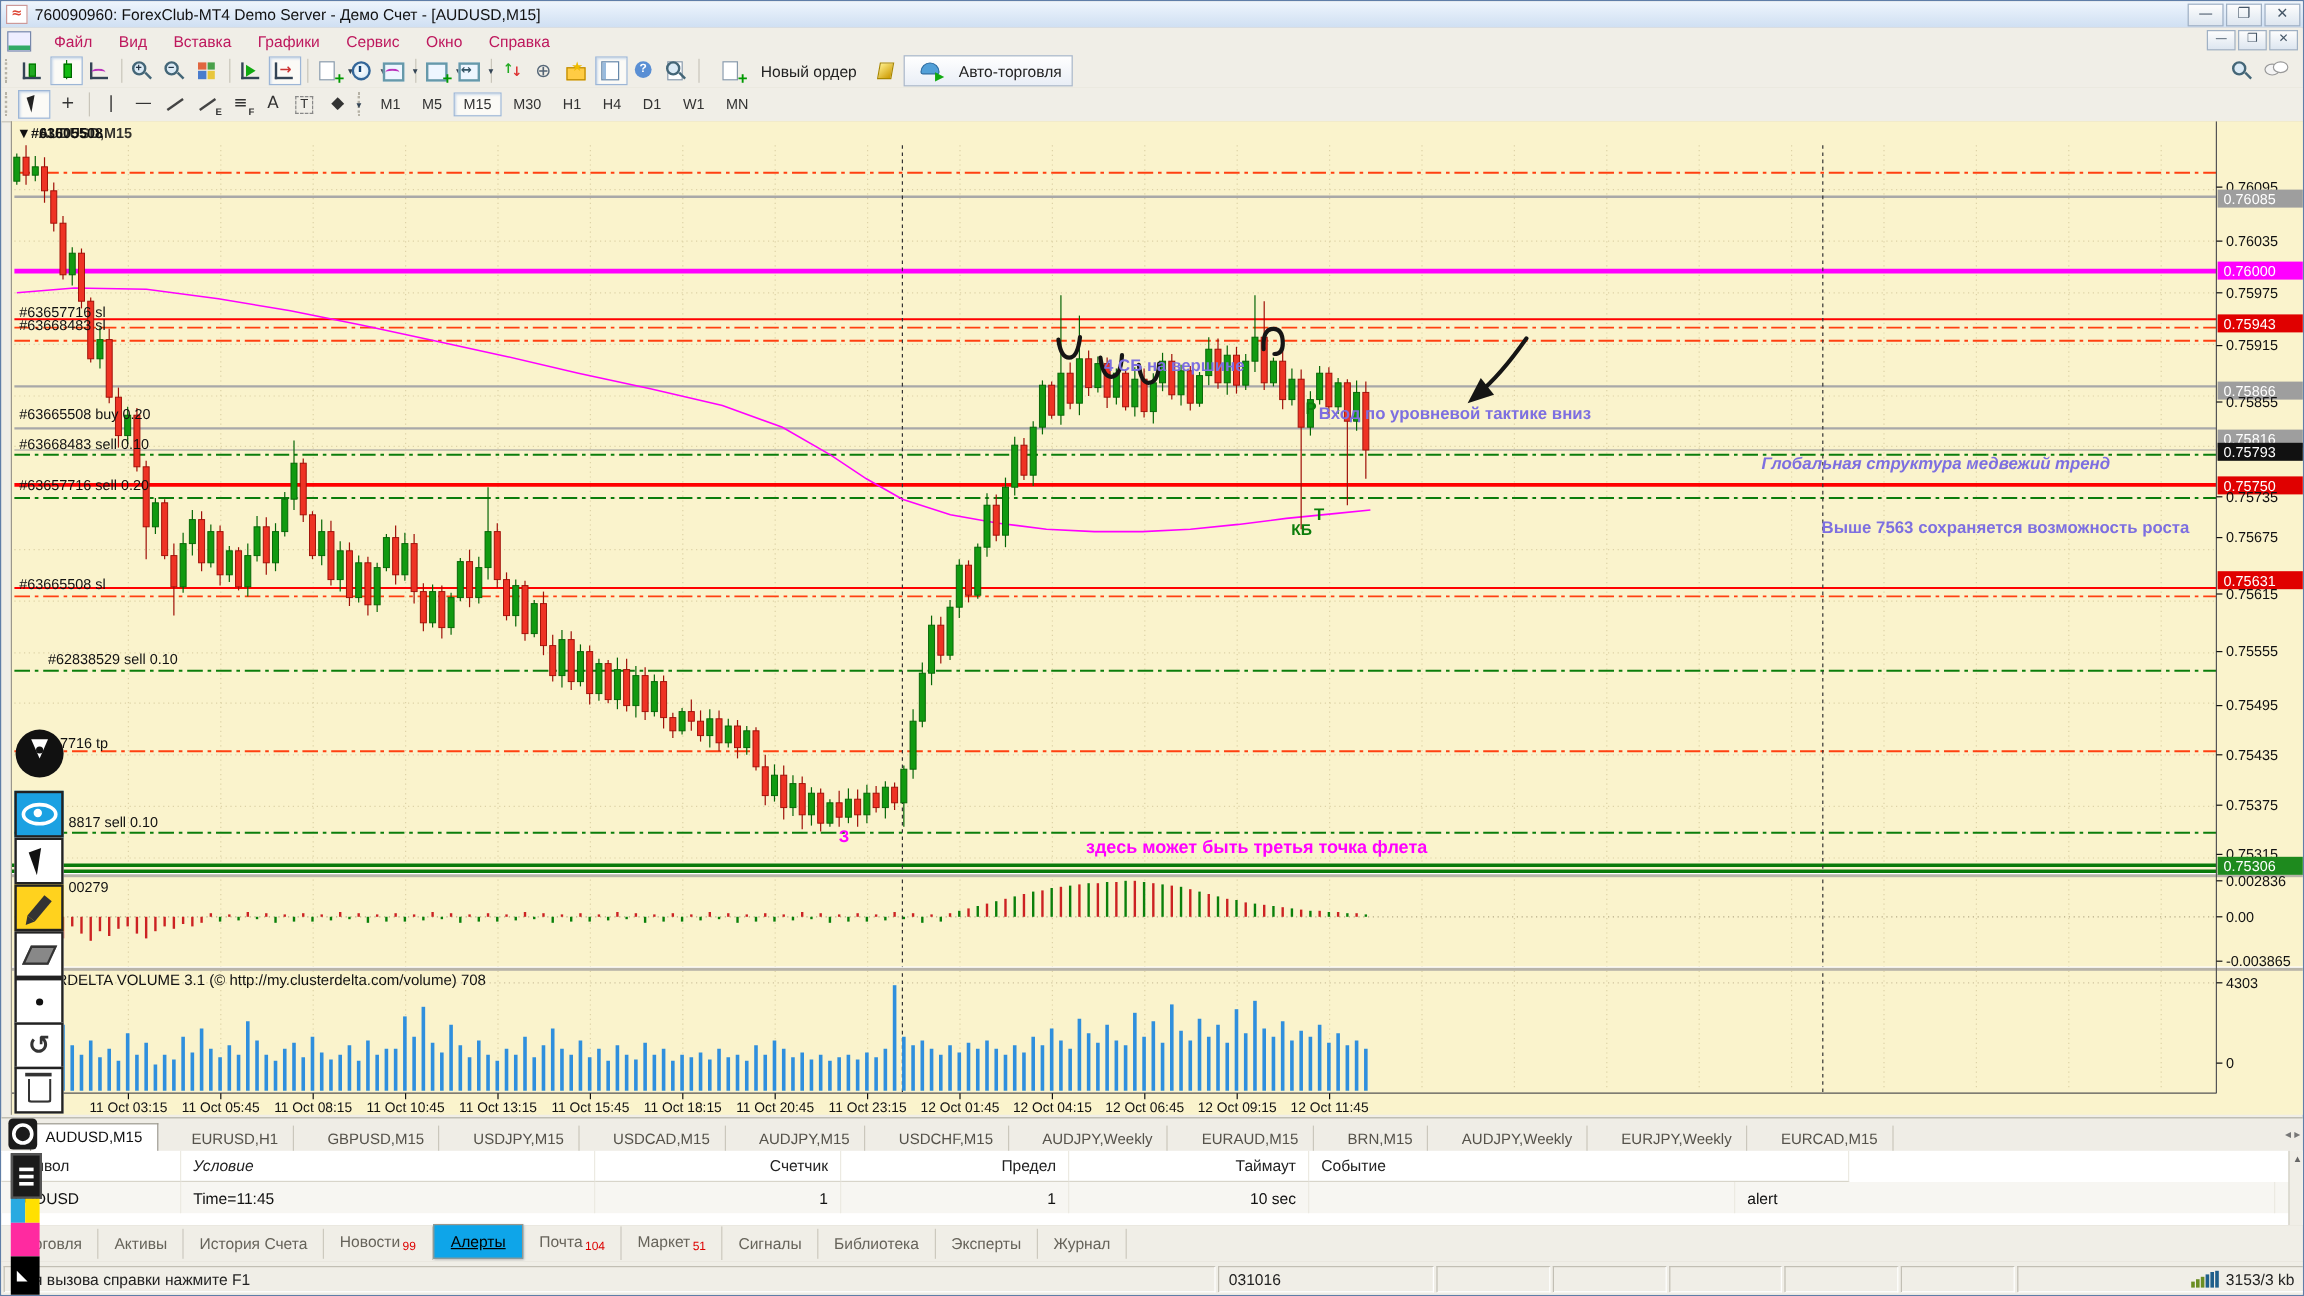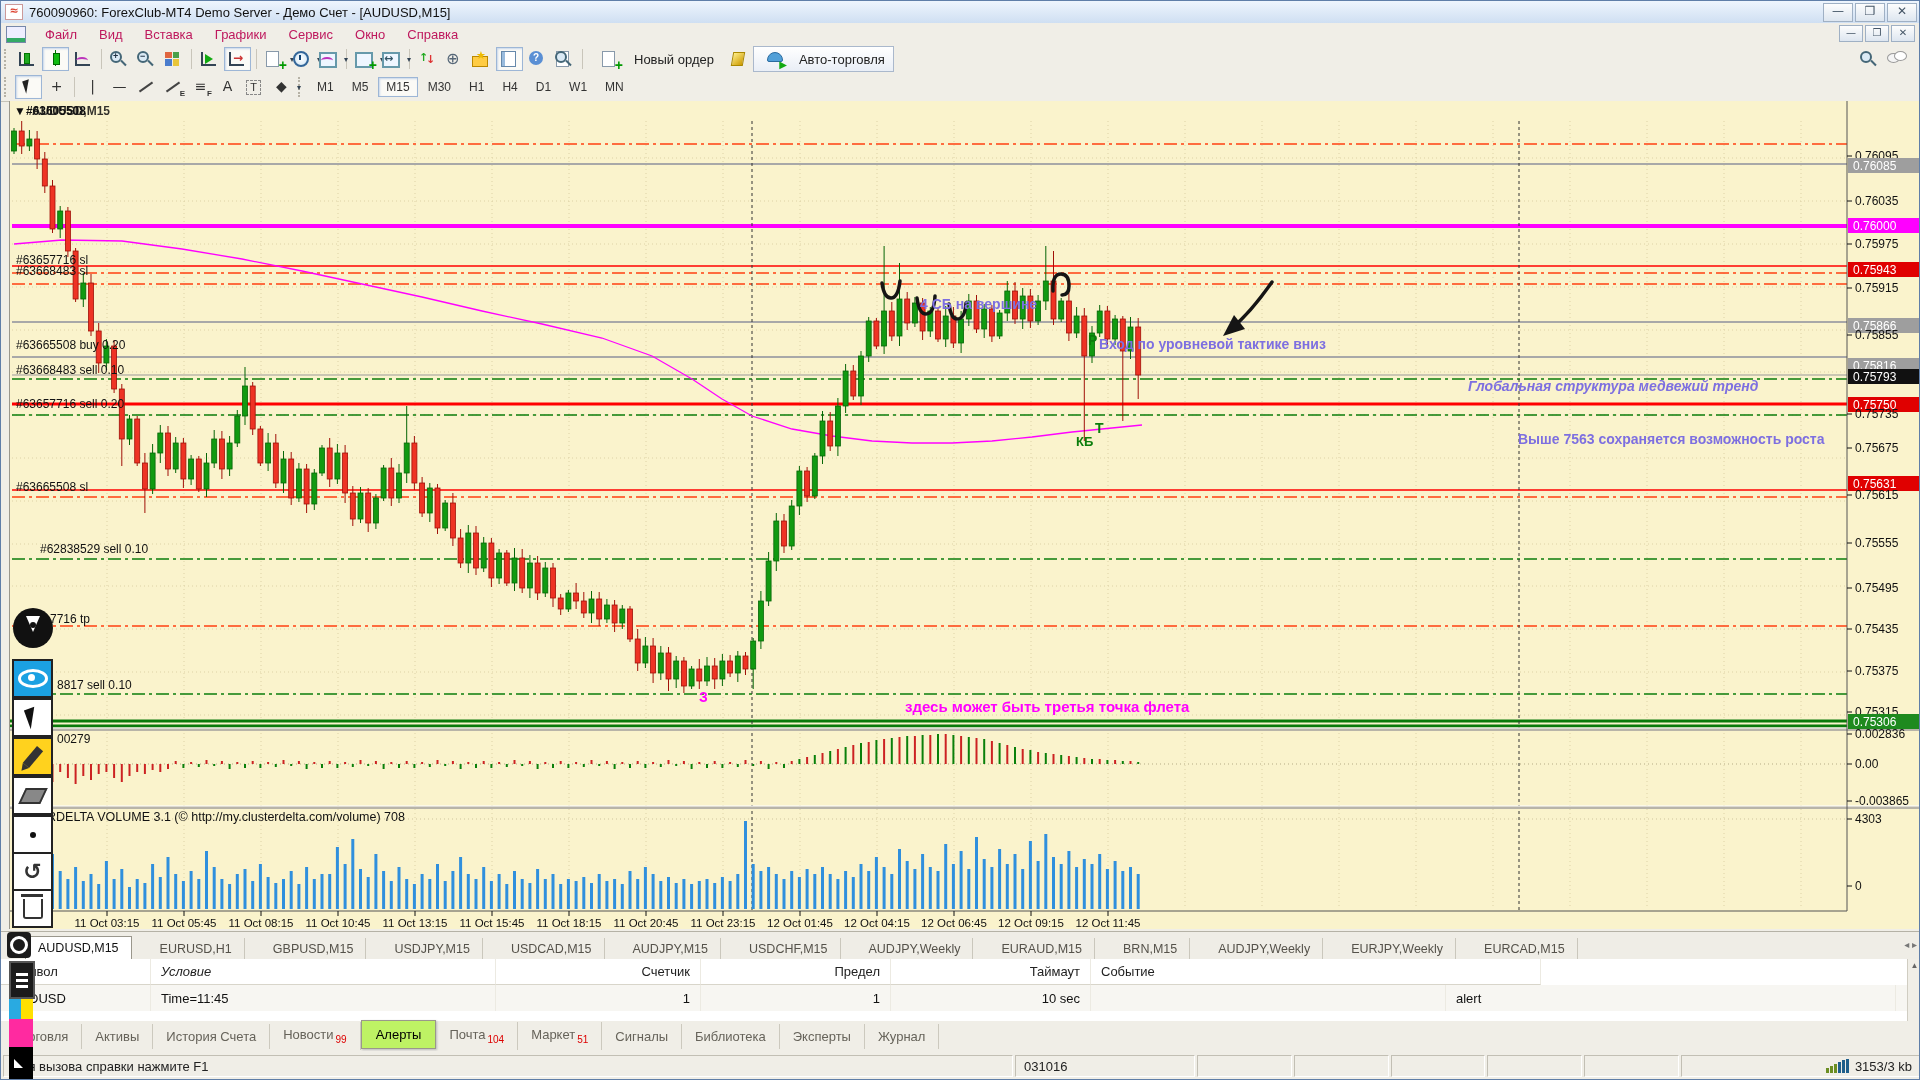--- a/index.html
+++ b/index.html
@@ -95,21 +95,21 @@
          display:flex;align-items:center;overflow:hidden;}
   .ahead .acell{color:#222;border-bottom:1px solid #d8d5ca;}
   .adata{background:#f7f6f2;}
   .r{justify-content:flex-end;}
   #alerts-scroll{position:absolute;right:0;top:0;width:14px;height:62px;background:#f0eee7;border-left:1px solid #d0cdc2;
                  font-size:8px;color:#666;text-align:center;padding-top:2px;box-sizing:border-box;}
   
   #bottombar{left:0;top:1020px;width:1920px;height:30px;background:#f0eee7;border-bottom:1px solid #c6c3b8;
              display:flex;align-items:center;}
   .btab{padding:5px 13px;font-size:13px;color:#66635a;border-right:1px solid #ccc9be;}
-  .btab.active{background:#bef264;border:1px solid #9a978c;box-shadow:1px 1px 2px #bbb;color:#000;margin-top:-3px;padding:6px 14px;}
+  .btab.active{background:#0ea5e9;border:1px solid #9a978c;box-shadow:1px 1px 2px #bbb;color:#000;margin-top:-3px;padding:6px 14px;text-decoration:underline;}
   .nbadge{color:#d00;font-size:10px;vertical-align:sub;margin-left:2px;}
   
   #statusbar{left:0;top:1050px;width:1920px;height:30px;background:#f0eee7;display:flex;align-items:center;
              font-size:13px;color:#222;}
   .scell{height:22px;border:1px solid #c2bfb4;border-right-color:#fff;border-bottom-color:#fff;margin-left:2px;
          display:flex;align-items:center;padding:0 8px;box-sizing:border-box;}
   #sig{display:flex;align-items:flex-end;height:14px;margin-right:5px;}
   #sig i{display:block;width:3px;margin-right:1px;}
   
   .ep{z-index:60;}

